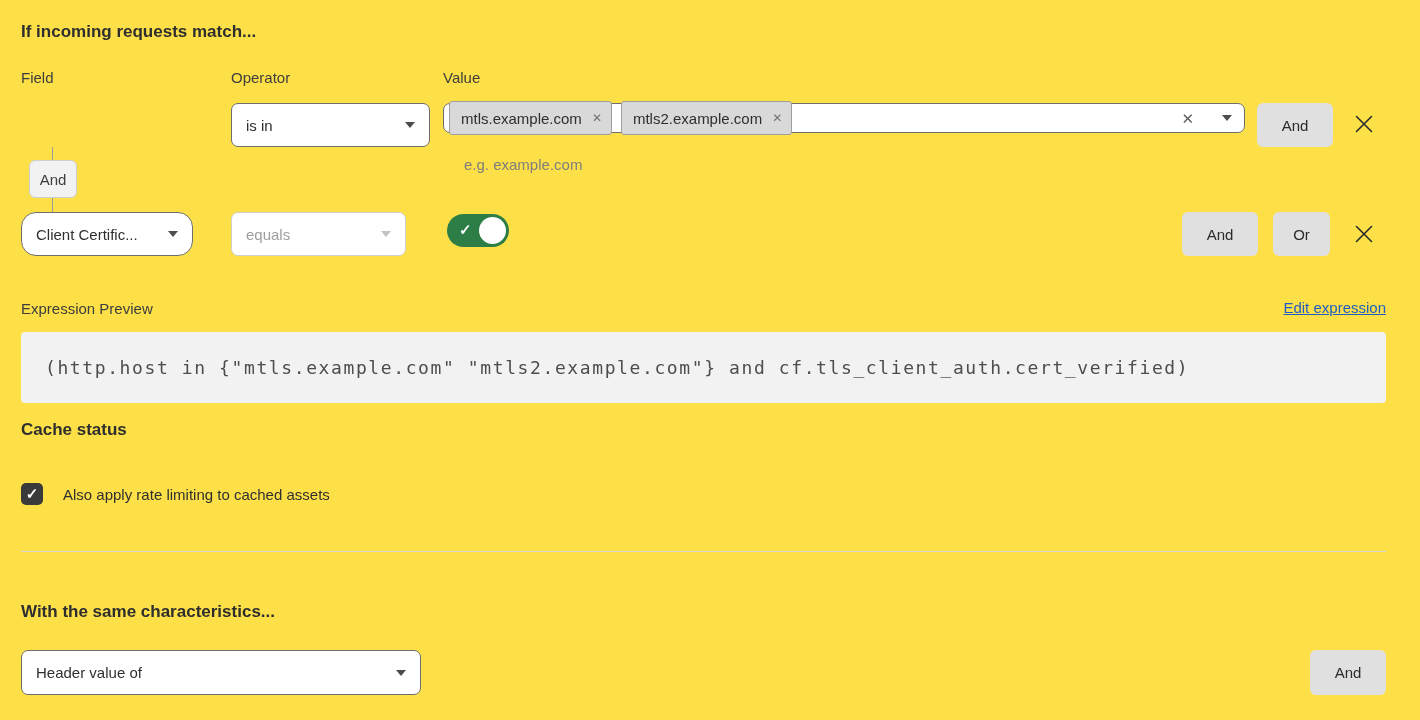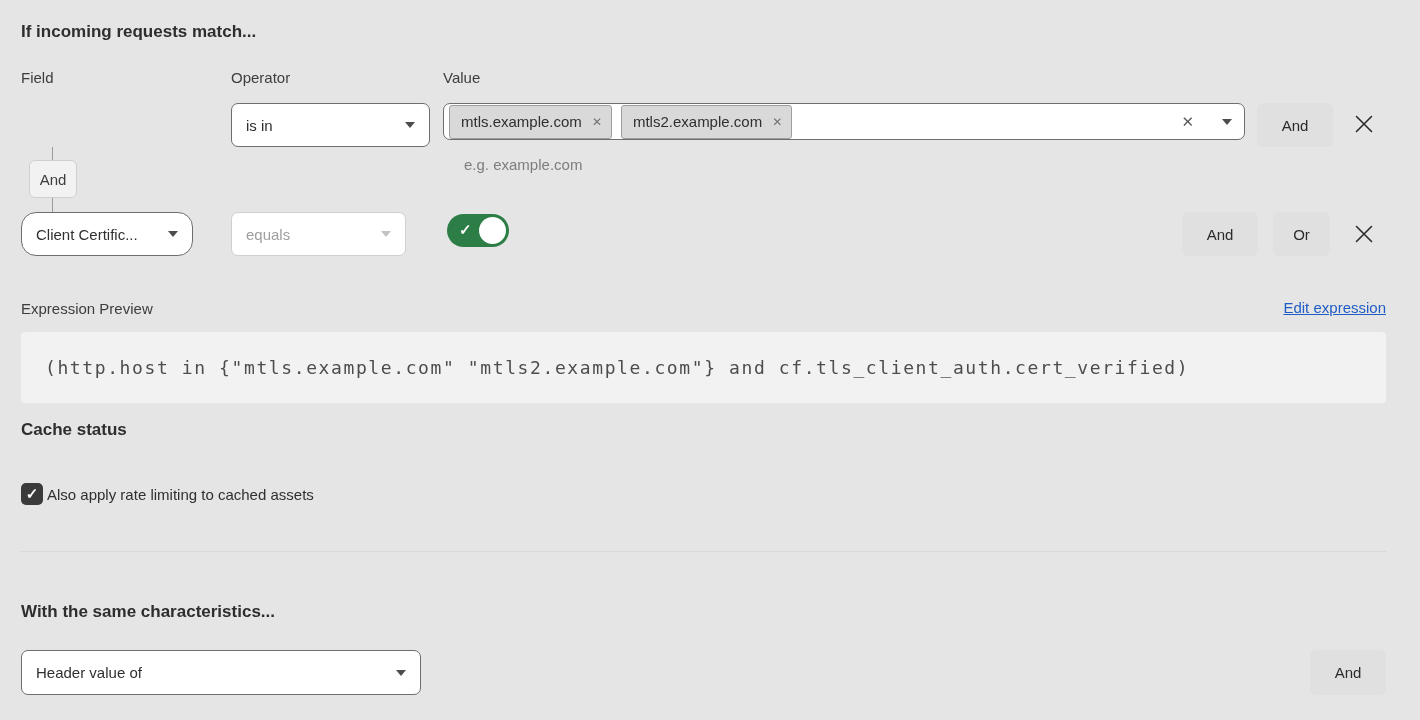--- a/index.html
+++ b/index.html
@@ -1,35 +1,35 @@
 <!DOCTYPE html>
 <html><head>
 <meta charset="utf-8">
 <style>
   html,body{margin:0;padding:0;background:#fff;}
   .page{
-    position:relative;width:1420px;height:720px;background:#e5e5e5;overflow:hidden;
+    position:relative;width:1420px;height:720px;background:#fde047;overflow:hidden;
     font-family:"Liberation Sans",sans-serif;color:#2b2b2b;
     -webkit-font-smoothing:antialiased;
   }
   .heading{position:absolute;left:21px;font-size:17px;font-weight:700;color:#2e2e2e;}
   .small-label{position:absolute;font-size:15px;color:#3d3d3d;}
   
   .sel{
     position:absolute;height:44px;box-sizing:border-box;background:#fff;
     border:1px solid #6e6e6e;border-radius:7px;display:flex;align-items:center;
     justify-content:space-between;padding:0 14px;font-size:15px;color:#2f2f2f;cursor:pointer;
   }
   .sel.disabled{border-color:#cfcfcf;color:#9e9e9e;cursor:default;}
   .chev{width:0;height:0;border-left:5px solid transparent;border-right:5px solid transparent;
     border-top:6px solid #4d4d4d;flex:none;margin-left:10px;}
   .sel.disabled .chev{border-top-color:#c2c2c2;}
   
   .valuebox{
-    position:absolute;left:443px;top:103px;width:802px;height:37px;box-sizing:border-box;
+    position:absolute;left:443px;top:103px;width:802px;height:30px;box-sizing:border-box;
     border:1px solid #6e6e6e;border-radius:7px;display:flex;align-items:center;
     padding:0 12px 0 5px;gap:9px;background:#fff;cursor:text;
   }
   .tag{
     display:flex;align-items:center;gap:10px;height:32px;padding:0 9px 0 11px;
     background:#d9d9d9;border:1px solid #9e9e9e;border-radius:3px;font-size:15px;color:#2f2f2f;flex:none;
   }
   .tagx{color:#717171;font-size:12px;line-height:1;cursor:pointer;}
   .vspacer{flex:1;}
   .clearx{color:#5d5d5d;font-size:15px;line-height:1;cursor:pointer;margin-right:9px;}
@@ -59,21 +59,21 @@
     position:absolute;left:21px;top:332px;width:1365px;height:71px;box-sizing:border-box;
     background:#f2f2f2;border-radius:4px;display:flex;align-items:center;padding-left:24px;
     font-family:"DejaVu Sans Mono","Liberation Mono",monospace;font-size:18px;letter-spacing:1.6px;color:#4d4d4d;
     white-space:nowrap;overflow:hidden;
   }
   
   .checkbox{
     position:absolute;left:21px;top:483px;width:22px;height:22px;border-radius:5px;
     display:flex;align-items:center;justify-content:center;color:#fff;font-size:15px;font-weight:700;cursor:pointer;
   }
-  .cb-label{position:absolute;left:47px;top:486px;font-size:15px;color:#2f2f2f;}
+  .cb-label{position:absolute;left:63px;top:486px;font-size:15px;color:#2f2f2f;}
   .divider{position:absolute;left:21px;top:551px;width:1365px;height:1px;background:#d9d9d9;}
   
   .input{
     position:absolute;left:432px;top:650px;width:865px;height:45px;box-sizing:border-box;
     border:1px solid #7a7a7a;border-radius:7px;padding:0 15px;font-family:inherit;
     font-size:15px;color:#2f2f2f;background:#fff;outline:none;
   }
 </style>
 </head>
 <body>

